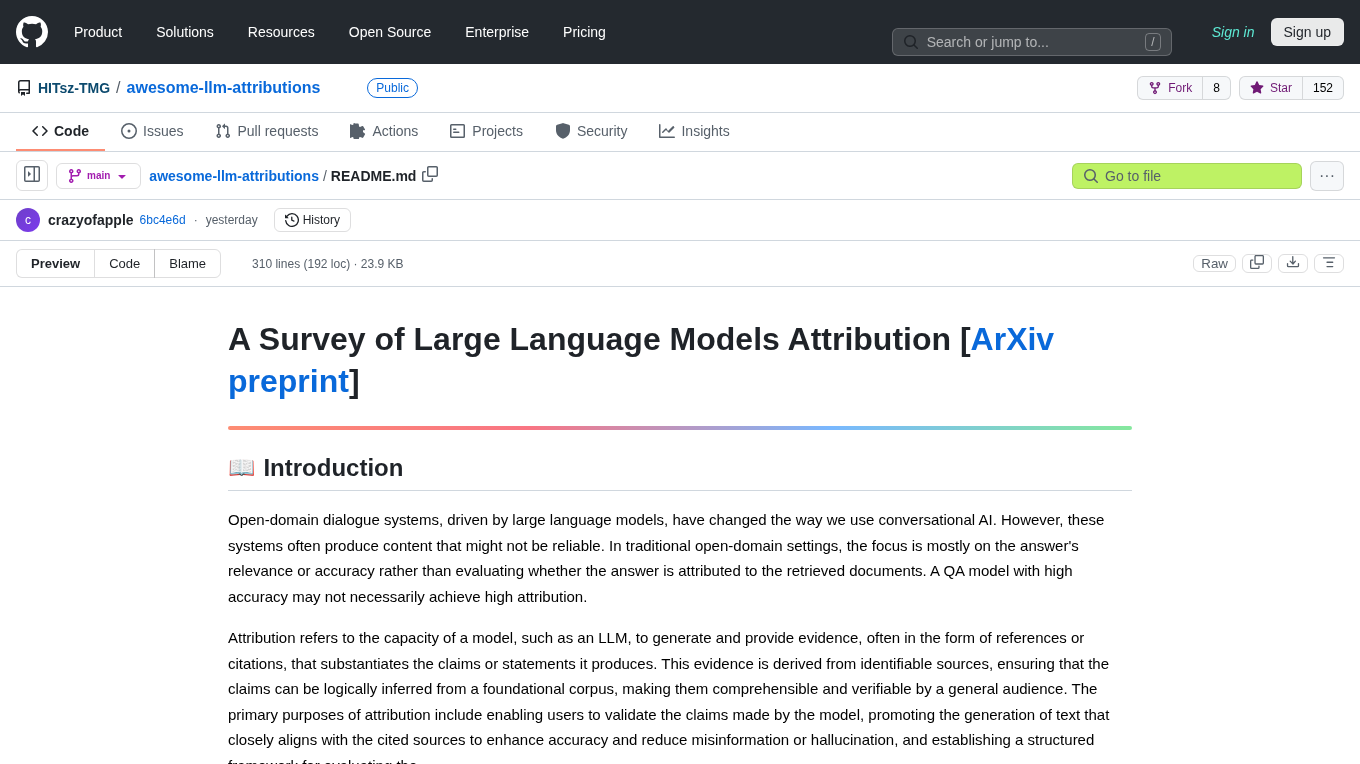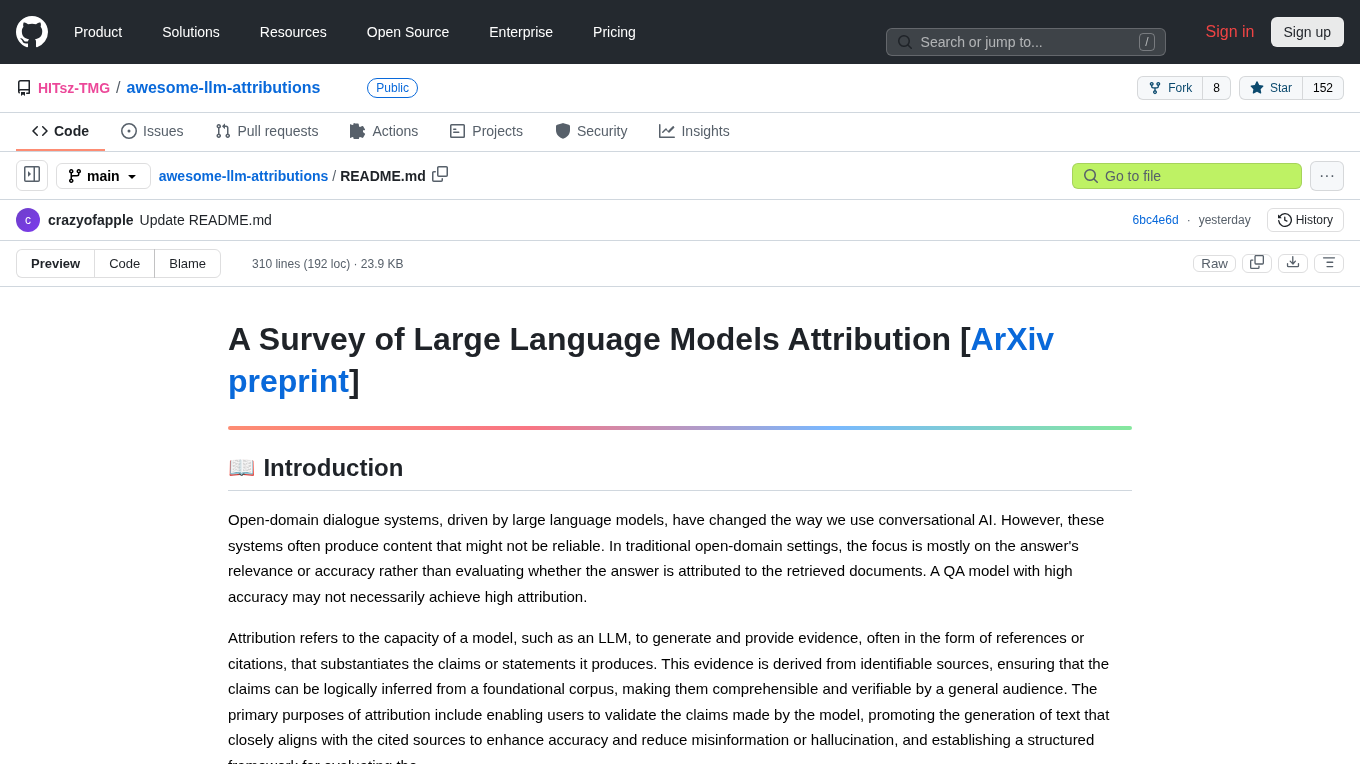--- a/index.html
+++ b/index.html
@@ -7,21 +7,21 @@
     
     
     .top-nav {
       background: #24292f;
       display: flex;
       align-items: center;
       padding: 0 16px;
       height: 64px;
       gap: 16px;
     }
-    .top-nav-items { display: flex; gap: 20px; align-items: flex-start; }
+    .top-nav-items { display: flex; gap: 14px; align-items: flex-start; }
     .nav-item {
       color: #fff;
       background: none;
       border: none;
       padding: 6px 10px;
       font-size: 14px;
       cursor: pointer;
       display: flex;
       align-items: center;
       gap: 4px;
@@ -59,25 +59,26 @@
       border: 1px solid rgba(255,255,255,0.3);
       border-radius: 4px;
       padding: 1px 5px;
       font-size: 12px;
       color: rgba(255,255,255,0.6);
     }
     .nav-auth { display: flex; gap: 8px; margin-left: 16px; }
     .btn-signin {
       background: none;
       border: none;
-      color: #ef4444;
-      font-size: 16px;
+      color: #5eead4;
+      font-size: 14px;
       cursor: pointer;
       padding: 6px 8px;
       font-weight: 500;
+      font-style: italic;
     }
     .btn-signup {
       background: rgba(255,255,255,0.9);
       border: 1px solid rgba(255,255,255,0.2);
       color: #1f2328;
       font-size: 14px;
       cursor: pointer;
       padding: 5px 12px;
       border-radius: 6px;
       font-weight: 500;
@@ -85,21 +86,21 @@
 
     
     .repo-header {
       display: flex;
       align-items: center;
       justify-content: space-between;
       padding: 12px 16px;
       border-bottom: 1px solid #d0d7de;
     }
     .repo-breadcrumb { display: flex; align-items: center; gap: 6px; font-size: 14px; }
-    .repo-breadcrumb a { color: #ec4899; text-decoration: none; font-weight: 600; }
+    .repo-breadcrumb a { color: #0c4a6e; text-decoration: none; font-weight: 600; }
     .repo-breadcrumb .sep { color: #57606a; font-size: 16px; }
     .repo-breadcrumb .repo-name { color: #0969da; font-weight: 600; font-size: 16px; }
     .public-badge {
       background: none;
       border: 1px solid #0969da;
       color: #0969da;
       border-radius: 20px;
       padding: 2px 8px;
       font-size: 12px;
       font-weight: 500;
@@ -108,21 +109,21 @@
     .repo-actions { display: flex; gap: 8px; align-items: center; }
     .action-btn {
       display: flex; align-items: center; gap: 6px;
       background: #f6f8fa;
       border: 1px solid rgba(31,35,40,0.15);
       border-radius: 6px;
       padding: 4px 10px;
       font-size: 12px;
       cursor: pointer;
       font-weight: 500;
-      color: #0c4a6e;
+      color: #701a75;
     }
     .action-count {
       background: #f6f8fa;
       border: 1px solid rgba(31,35,40,0.15);
       border-left: none;
       border-radius: 0 6px 6px 0;
       padding: 4px 10px;
       font-size: 12px;
       cursor: pointer;
       font-weight: 500;
@@ -174,23 +175,23 @@
     }
     .branch-select {
       display: flex;
       align-items: center;
       gap: 4px;
       background: none;
       border: 1px solid rgba(31,35,40,0.15);
       border-radius: 6px;
       padding: 4px 10px;
       cursor: pointer;
-      font-size: 14px;
+      font-size: 10px;
       font-weight: 600;
-      color: #000000;
+      color: #a21caf;
     }
     .file-path {
       display: flex;
       align-items: center;
       gap: 4px;
       font-size: 14px;
       color: #57606a;
       flex: 1;
     }
     .file-path a { color: #0969da; text-decoration: none; font-weight: 600; }
@@ -527,21 +528,20 @@
   </div>
 
   <button class="more-btn">···</button>
 </div>
 
 <div class="commit-bar">
   <div class="commit-avatar" style="background: linear-gradient(135deg, #6e40c9, #7c3aed);">
     <span>c</span>
   </div>
   <span class="commit-author">crazyofapple</span>
-  <span class="commit-message">Update README.md</span>
   <div class="commit-meta">
     <a class="commit-sha" href="#">6bc4e6d</a>
     <span>·</span>
     <span>yesterday</span>
   </div>
   <button class="history-btn" style="margin-left: 16px;">
     <svg width="14" height="14" viewBox="0 0 16 16" fill="currentColor">
       <path d="M1.643 3.143.427 1.927A.25.25 0 0 0 0 2.104V5.75c0 .138.112.25.25.25h3.646a.25.25 0 0 0 .177-.427L2.715 4.215a6.5 6.5 0 1 1-1.18 4.458.75.75 0 1 0-1.493.154 8.001 8.001 0 1 0 1.6-5.684ZM7.75 4a.75.75 0 0 1 .75.75v2.992l2.028.812a.75.75 0 0 1-.557 1.392l-2.5-1A.751.751 0 0 1 7 8.25v-3.5A.75.75 0 0 1 7.75 4Z"></path>
     </svg>
     <span>History</span>

